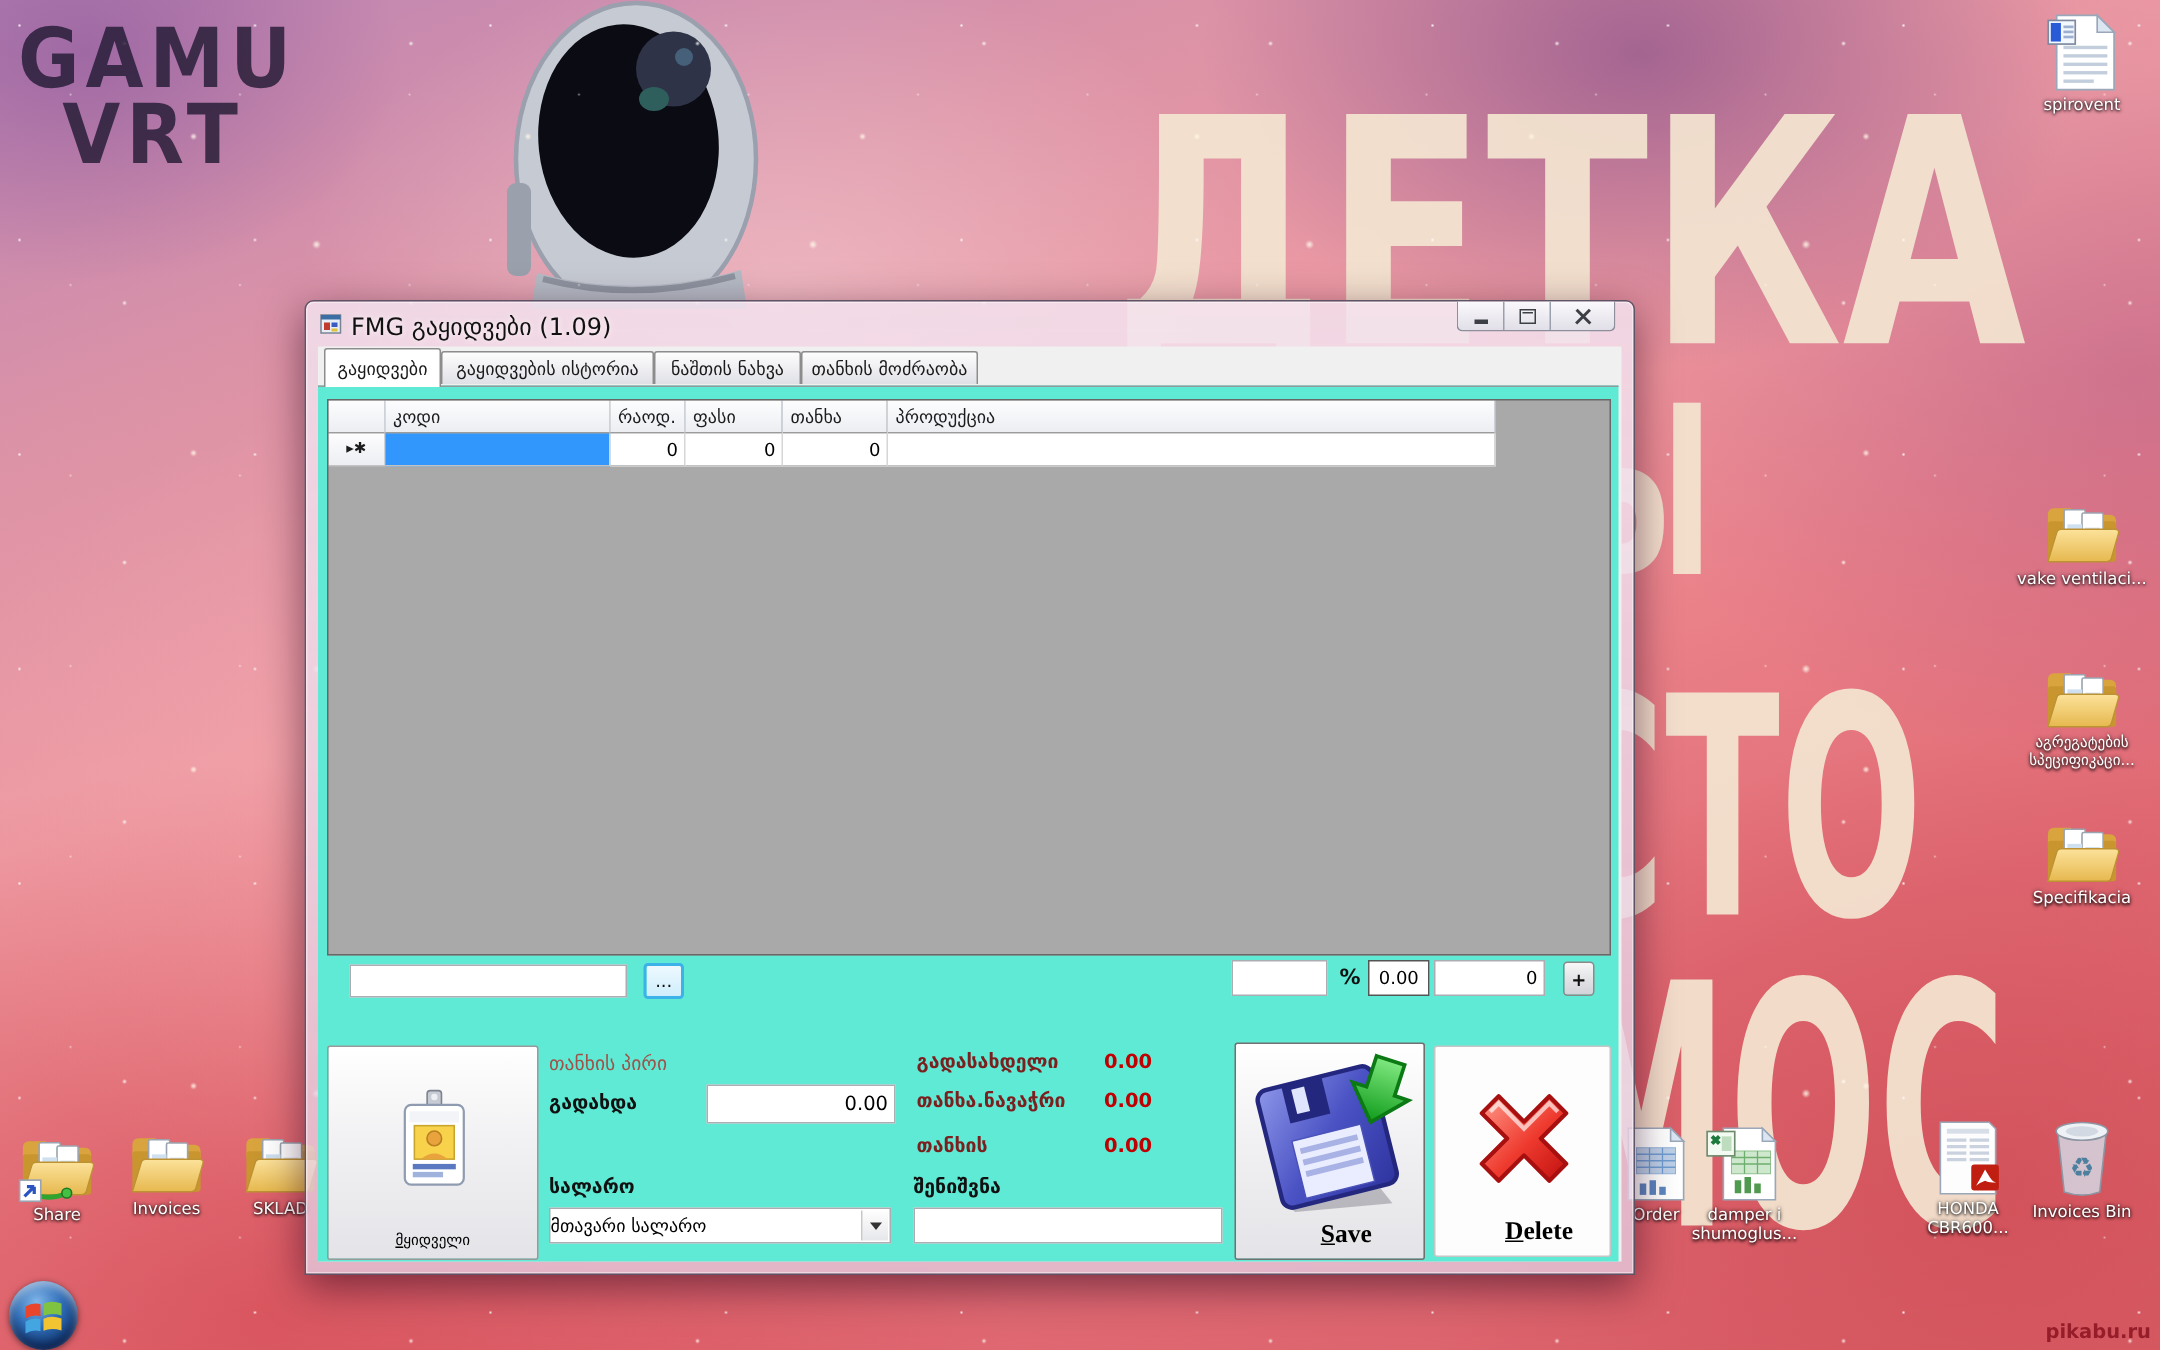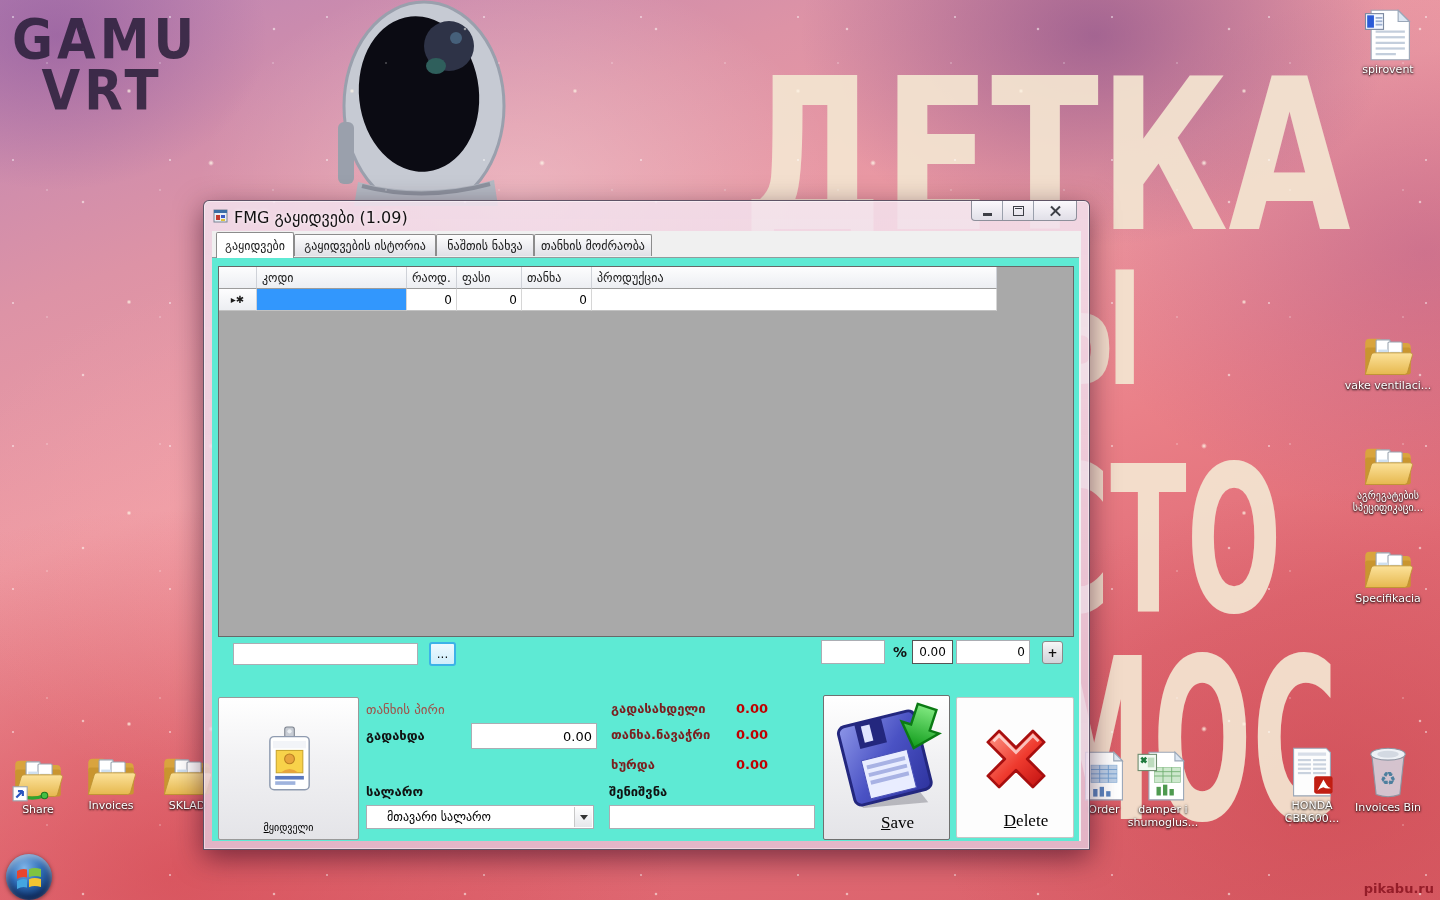--- a/index.html
+++ b/index.html
@@ -84,23 +84,23 @@
     display:flex;align-items:center;justify-content:center;box-sizing:border-box;cursor:default;}
   #browse-btn{border:2px solid #3db2e8;background:linear-gradient(#eef9ff,#cfeefb);}
   .lbl{position:absolute;font-size:13px;color:#111;white-space:nowrap;}
   .b{font-weight:bold;}
   .maroon{color:#7b1f1f;} .red{color:#c00000;} .rust{color:#a0524a;}
   .bigbtn{position:absolute;background:linear-gradient(#ffffff,#f1f1f3 45%,#e4e4e8);
     border:1px solid #9a9a9a;border-radius:2px;box-sizing:border-box;text-align:center;}
   .btn-label{display:block;position:absolute;bottom:6px;left:0;right:0;
     font-size:10px;color:#000;}
   .btn-label::first-letter{text-decoration:underline;}
-  .serif-label{font-family:"Liberation Serif","DejaVu Serif",serif;font-weight:normal;font-size:17px;margin-left:22px;}
+  .serif-label{font-family:"Liberation Serif","DejaVu Serif",serif;font-weight:bold;font-size:17px;margin-left:22px;}
   #combo{position:absolute;border:1px solid #abadb3;background:#fff;display:flex;
-    align-items:center;font-size:12px;box-sizing:border-box;padding-left:20px;}
+    align-items:center;font-size:12px;box-sizing:border-box;padding-left:0;}
   #combo .arrow{position:absolute;right:1px;top:1px;bottom:1px;width:17px;
     display:flex;align-items:center;justify-content:center;
     background:linear-gradient(#fefefe,#e6e7eb);border-left:1px solid #c8c8c8;}
   #combo .arrow:after{content:"";border:4px solid transparent;border-top:5px solid #333;margin-top:4px;}
   
   #orb{position:absolute;left:6px;top:854px;width:46px;height:46px;border-radius:50%;
     background:radial-gradient(circle at 40% 30%, #7fb5e8 0%, #2f6db8 40%, #123a75 75%, #0a2450 100%);
     box-shadow:inset 0 3px 6px rgba(255,255,255,.55), inset 0 -4px 8px rgba(0,0,30,.5), 0 1px 4px rgba(0,0,0,.5);}
 </style>
 </head>
@@ -426,21 +426,21 @@
         <div class="lbl b" style="left:154px;top:526px;">სალარო</div>
         <div id="combo" style="left:154px;top:547px;width:228px;height:24px;">
           <span>მთავარი სალარო</span>
           <span class="arrow"></span>
         </div>
 
         <div class="lbl b maroon" style="left:399px;top:443px;">გადასახდელი</div>
         <div class="lbl b red" style="left:524px;top:443px;">0.00</div>
         <div class="lbl b maroon" style="left:399px;top:469px;">თანხა.ნავაჭრი</div>
         <div class="lbl b red" style="left:524px;top:469px;">0.00</div>
-        <div class="lbl b maroon" style="left:399px;top:499px;">ხურდა</div>
+        <div class="lbl b maroon" style="left:399px;top:499px;">თანხის</div>
         <div class="lbl b red" style="left:524px;top:499px;">0.00</div>
 
         <div class="lbl b" style="left:397px;top:526px;">შენიშვნა</div>
         <input class="tbox" style="left: 397px; top: 547px; width: 206px; height: 24px;" value="">
 
         <div class="bigbtn" style="left:611px;top:437px;width:127px;height:145px;border-color:#707070;">
           <svg class="abs" style="left:10px;top:6px;" width="108" height="108" viewBox="0 0 110 110">
               <use href="#sym-floppy"></use>
             </svg>
           <span class="btn-label serif-label">Save</span>

